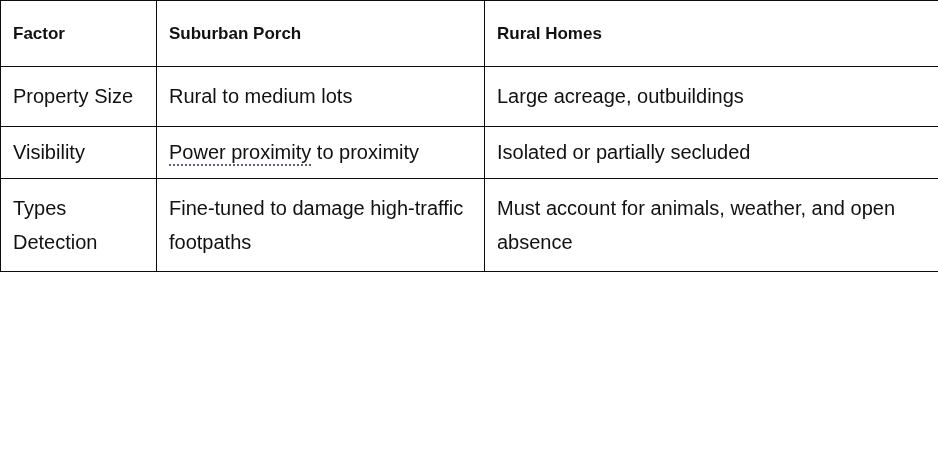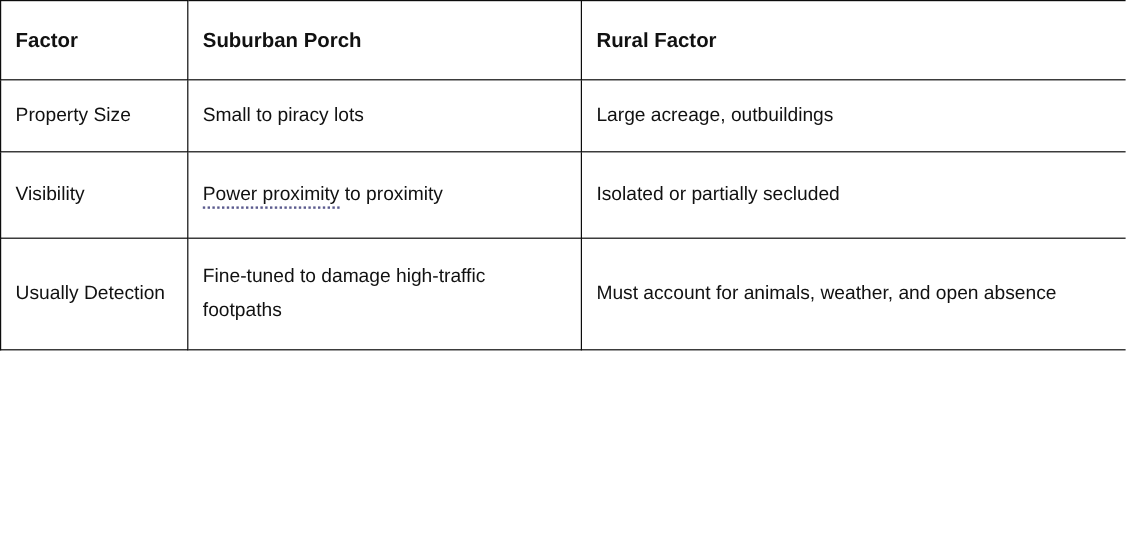--- a/index.html
+++ b/index.html
@@ -26,21 +26,21 @@
   #comparison-table col.col-rural    { width: 454px; }
 
   #comparison-table th,
   #comparison-table td {
     border-top: 1.5px solid #0c0c0c;
     border-bottom: 1.5px solid #0c0c0c;
     border-right: 1.2px solid #0c0c0c;
     border-left: 1.2px solid #0c0c0c;
     padding: 0 12px;
     text-align: left;
-    font-size: 16px;
+    font-size: 20px;
     line-height: 1.72;
     font-weight: 400;
     vertical-align: middle;
     box-sizing: border-box;
   }
 
   
   #comparison-table th.cell-rural,
   #comparison-table td.cell-rural {
     border-right: none;
@@ -48,21 +48,21 @@
 
   #comparison-table thead th {
     font-weight: 700;
     font-size: 17px;
     vertical-align: middle;
   }
 
   
   tr.row-head    th { height: 66px; margin-top: 16px; }
   tr.row-0       td { height: 60px; }
-  tr.row-1       td { height: 72px; }
+  tr.row-1       td { height: 52px; }
   tr.row-2       td { height: 94px; }
   tr.row-3       td { height: 86px; }
   tr.row-4       td { height: 93px; }
 
   
   td.cell-factor.top-align { vertical-align: middle; }
 
   .grammar-mark {
     border-bottom: 2px dotted #5b5b8e;
     padding-bottom: 1px;
@@ -75,40 +75,40 @@
   <colgroup>
     <col class="col-factor">
     <col class="col-suburban">
     <col class="col-rural">
   </colgroup>
 
   <thead>
     <tr class="row-head">
       <th class="cell-factor">Factor</th>
       <th class="cell-suburban">Suburban Porch</th>
-      <th class="cell-rural">Rural Factor</th>
+      <th class="cell-rural">Rural Homes</th>
     </tr>
   </thead>
 
   <tbody>
 
     <tr class="row-0">
       <td class="cell-factor">Property Size</td>
-      <td class="cell-suburban">Small to piracy lots</td>
+      <td class="cell-suburban">Rural to medium lots</td>
       <td class="cell-rural">Large acreage, outbuildings</td>
     </tr>
 
     <tr class="row-1">
       <td class="cell-factor">Visibility</td>
       <td class="cell-suburban"><span class="grammar-mark">Power proximity</span><span> to proximity</span></td>
       <td class="cell-rural">Isolated or partially secluded</td>
     </tr>
 
 
 
     <tr class="row-4">
-      <td class="cell-factor top-align">Usually Detection</td>
+      <td class="cell-factor top-align">Types Detection</td>
       <td class="cell-suburban">Fine-tuned to damage high-traffic footpaths</td>
       <td class="cell-rural">Must account for animals, weather, and open absence</td>
     </tr>
 
   </tbody>
 </table>
 
 </body></html>

